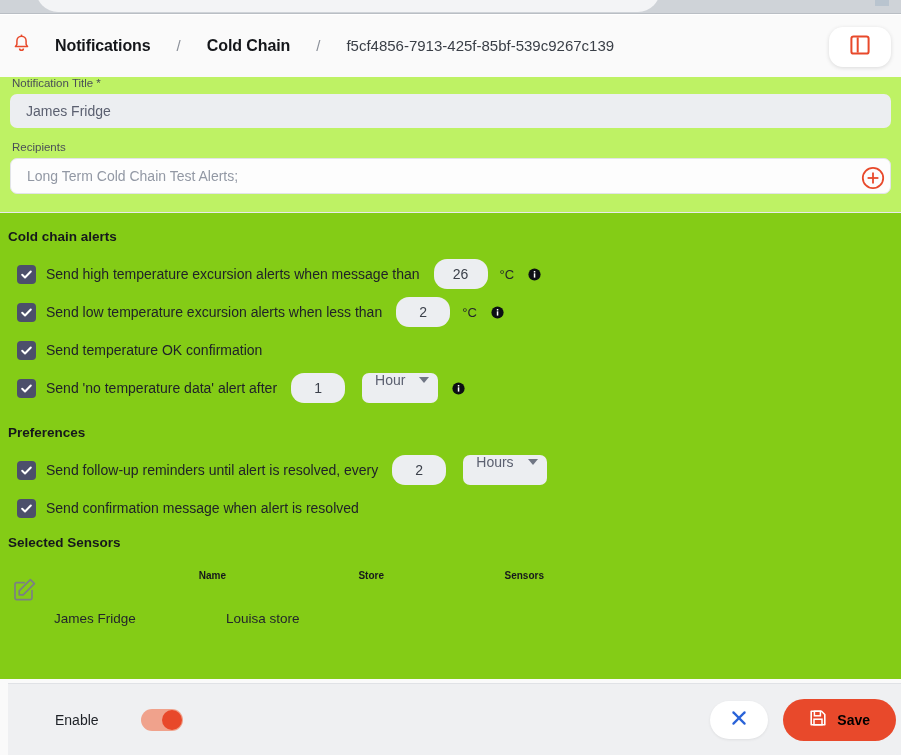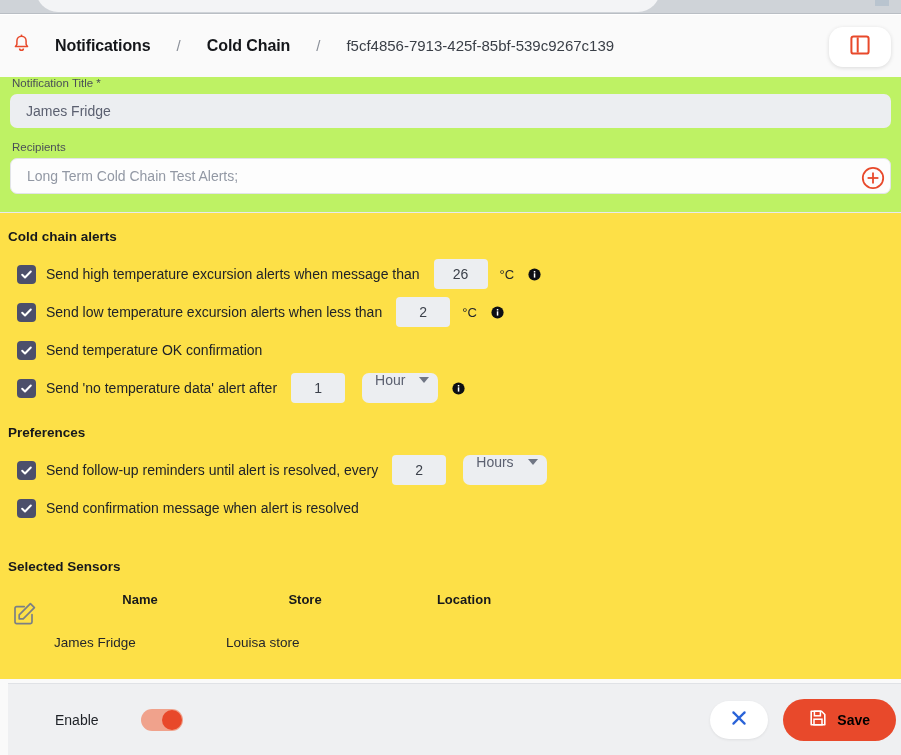--- a/index.html
+++ b/index.html
@@ -130,21 +130,21 @@
   .add-recipient {
     position: absolute;
     right: 6px; top: 8px;
     width: 24px; height: 24px;
     cursor: pointer;
   }
 
   
   .content {
     position: relative;
-    background: #fde047;
+    background: #84cc16;
     border-top: 1px solid #e9eaed;
     height: 467px;
     padding: 16px 0 0 0;
     overflow: hidden;
   }
   .section-title {
     font-size: 13.5px;
     font-weight: bold;
     color: #16181c;
     padding-left: 8px;
@@ -170,21 +170,21 @@
   .cb svg { display: block; }
   .check-label {
     font-size: 14px;
     color: #202328;
     white-space: nowrap;
   }
   .num-input {
     width: 54px; height: 30px;
     background: #eceef1;
     border: none;
-    border-radius: 4px;
+    border-radius: 13px;
     text-align: center;
     font-size: 14px;
     color: #3c414b;
     font-family: "Liberation Sans", sans-serif;
     outline: none;
     margin-left: 4px;
   }
   .unit {
     font-size: 13px;
     color: #23262b;
@@ -211,40 +211,40 @@
     color: #5b6070;
   }
   .caret {
     width: 0; height: 0;
     border-left: 5px solid transparent;
     border-right: 5px solid transparent;
     border-top: 6px solid #707684;
   }
 
   
-  .sensors-block { margin-top: 32px; }
+  .sensors-block { margin-top: 8px; }
   .table-wrap {
     position: relative;
     padding-left: 8px;
     margin-top: 14px;
   }
   .edit-icon {
     position: absolute;
     left: 12px; top: 12px;
     cursor: pointer;
   }
   table.sensors {
     border-collapse: collapse;
     margin-left: 46px;
   }
   table.sensors th {
-    font-size: 13px;
+    font-size: 10px;
     font-weight: bold;
     color: #16181c;
-    text-align: center;
+    text-align: right;
     padding: 0 0 0 0;
     height: 22px;
   }
   table.sensors td {
     font-size: 13.5px;
     color: #23262b;
     padding-top: 25px;
   }
   .col-name  { width: 172px; }
   .col-store { width: 158px; }
@@ -475,21 +475,21 @@
           <svg width="26" height="26" viewBox="0 0 26 26">
             <path d="M20 14.5V22a1.6 1.6 0 0 1-1.6 1.6H4.6A1.6 1.6 0 0 1 3 22V8.2a1.6 1.6 0 0 1 1.6-1.6h7.6" fill="none" stroke="#7b7f85" stroke-width="1.7" stroke-linecap="round"></path>
             <path d="M18.4 3.6l4 4L11.2 18.8H7.2v-4z" fill="none" stroke="#7b7f85" stroke-width="1.7" stroke-linejoin="round"></path>
           </svg>
         </span>
         <table class="sensors">
           <thead>
             <tr>
               <th class="col-name">Name</th>
               <th class="col-store">Store</th>
-              <th class="col-loc">Location</th>
+              <th class="col-loc">Sensors</th>
             </tr>
           </thead>
           <tbody>
             <tr>
               <td>James Fridge</td>
               <td>Louisa store</td>
               <td></td>
             </tr>
           </tbody>
         </table>

